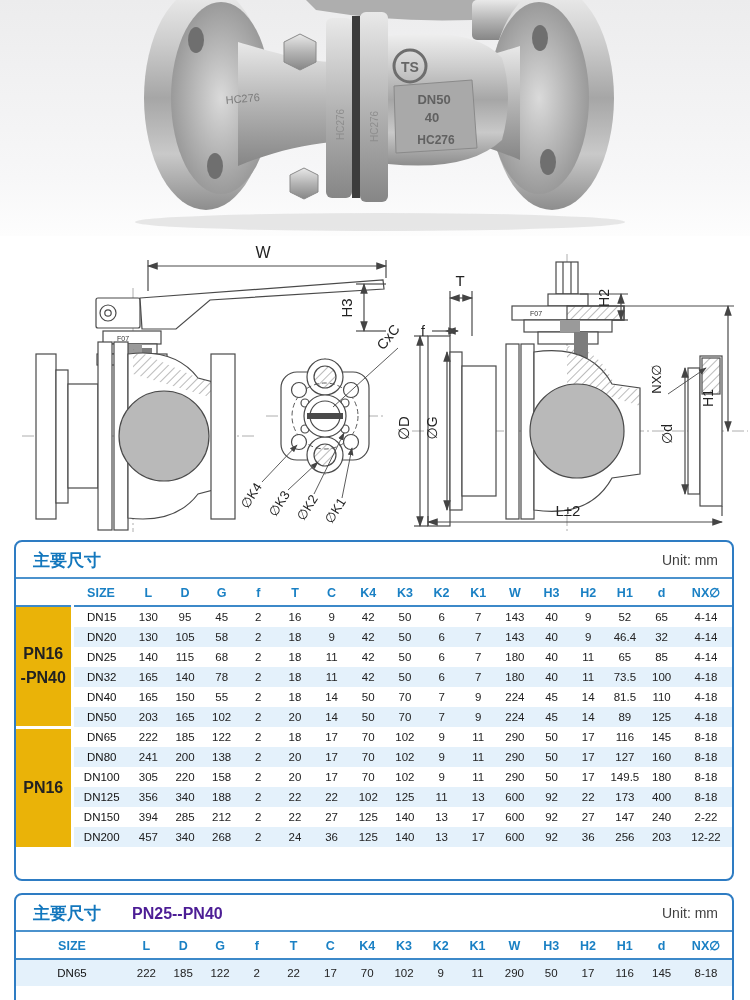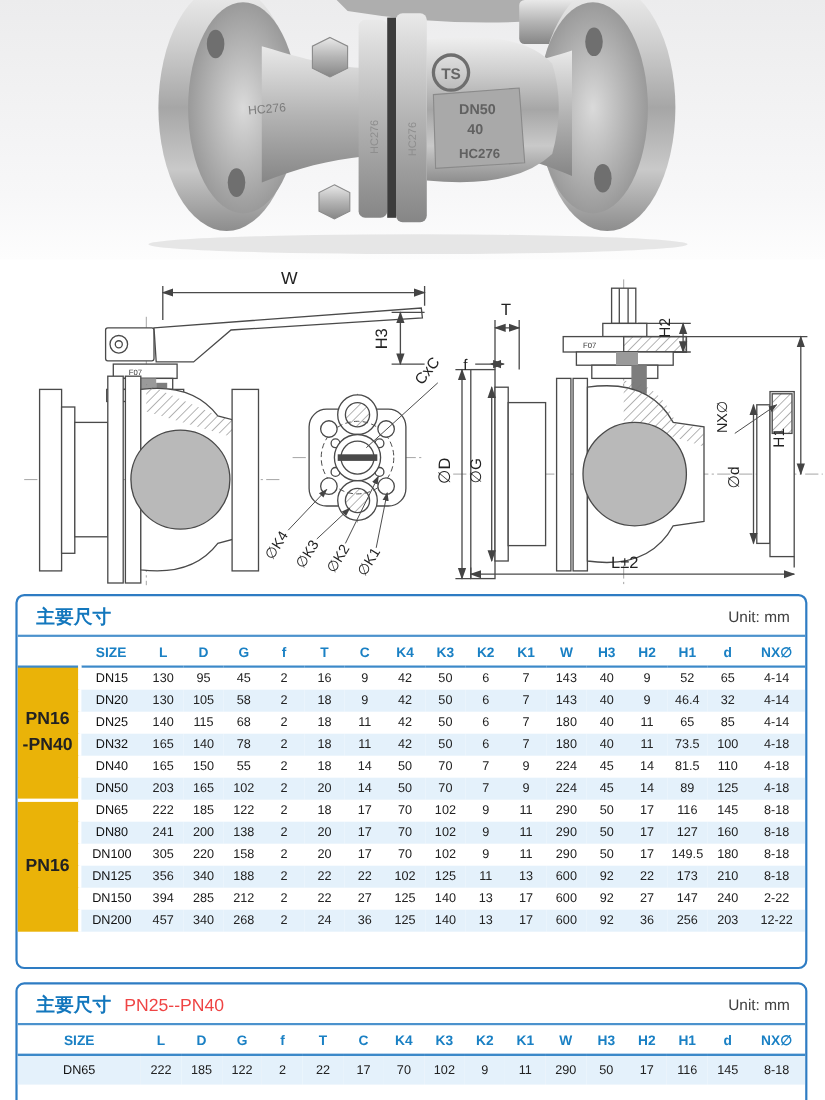--- a/index.html
+++ b/index.html
@@ -10,21 +10,21 @@
   svg text{font-family:"Liberation Sans", sans-serif;}
 
   .card{position:absolute;left:14px;width:720px;border:2px solid #2e7cc3;border-radius:8px;
         background:#fff;overflow:hidden;box-sizing:border-box;}
   #card1{top:540px;height:341px;}
   #card2{top:893px;height:118px;}
   .card-head{display:flex;justify-content:space-between;align-items:center;
              padding:7px 14px 5px 17px;border-bottom:2px solid #4b92cd;gap:39px;}
   .t-left{display:flex;align-items:baseline;}
   .card-title{font-size:17px;font-weight:bold;color:#1377bd;}
-  .card-sub{font-size:16px;font-weight:normal;color:#ef4444;margin-left:12px;}
+  .card-sub{font-size:16px;font-weight:bold;color:#4c1d95;margin-left:31px;}
   .unit{font-size:14px;color:#404040;padding-bottom:2px;}
 
   table{width:100%;border-collapse:collapse;table-layout:fixed;font-size:11.5px;}
   thead th{color:#1a80c4;font-weight:bold;font-size:12.5px;padding:6px 0 5px 0;
            border-bottom:2px solid #3c89c9;text-align:center;}
   td{text-align:center;padding:4px 0;color:#222;}
   #card2 td{padding:7px 0;}
   tr.stripe td{background:#e4f1fb;}
   td.size-cell{font-weight:normal;color:#111;}
   td.group-cell{background:#eab308;font-weight:bold;color:#222;border-right:3px solid #fff;
@@ -500,21 +500,21 @@
             <td class="val-cell">22</td>
             <td class="val-cell">22</td>
             <td class="val-cell">102</td>
             <td class="val-cell">125</td>
             <td class="val-cell">11</td>
             <td class="val-cell">13</td>
             <td class="val-cell">600</td>
             <td class="val-cell">92</td>
             <td class="val-cell">22</td>
             <td class="val-cell">173</td>
-            <td class="val-cell">210</td>
+            <td class="val-cell">400</td>
             <td class="val-cell">8-18</td>
           </tr>
           <tr>
             <td class="size-cell">DN150</td>
             <td class="val-cell">394</td>
             <td class="val-cell">285</td>
             <td class="val-cell">212</td>
             <td class="val-cell">2</td>
             <td class="val-cell">22</td>
             <td class="val-cell">27</td>

